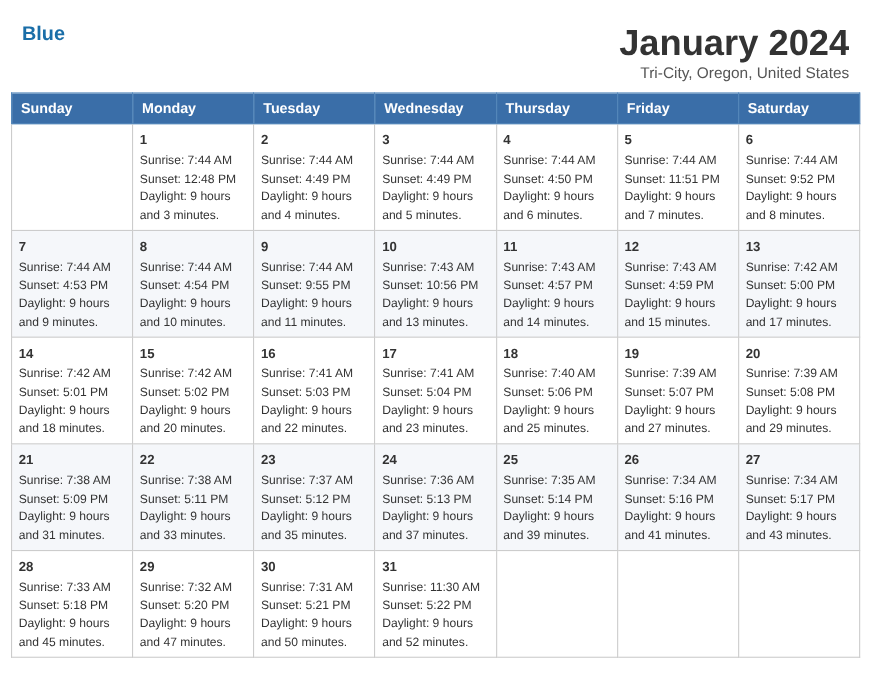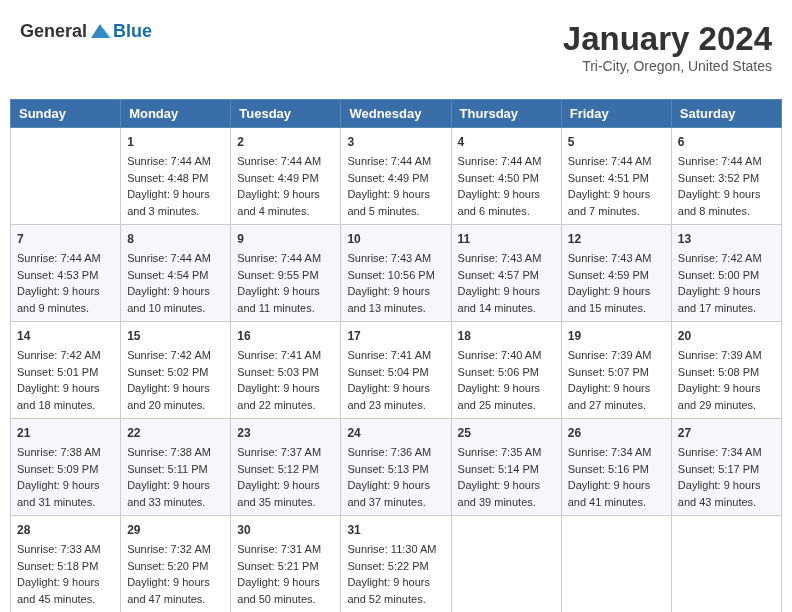--- a/index.html
+++ b/index.html
@@ -45,21 +45,21 @@
       font-weight: bold;
       color: #333;
     }
     .subtitle {
       font-size: 14px;
       color: #555;
     }
     .calendar {
       width: 100%;
       border-collapse: collapse;
-      margin-top: 20px;
+      margin-top: 5px;
     }
     .calendar th {
       background-color: #3a6ea8;
       color: #fff;
       text-align: left;
       padding: 6px 8px;
       font-size: 13px;
       border: 1px solid #5588bb;
     }
     .calendar td {
@@ -87,27 +87,20 @@
     }
     .empty-cell {
       background: #f9f9f9;
     }
   </style>
 </head>
 <body>
 
 <div class="header-area">
   <div class="logo">
-    <div style="display:flex;align-items:center;">
-      <span class="logo-text-general">General</span>
-      <svg class="logo-icon" viewBox="0 0 22 22" xmlns="http://www.w3.org/2000/svg">
-        <polygon points="2,18 11,4 20,18" fill="#1a6ea8" opacity="0.85"></polygon>
-        <polygon points="6,18 14,8 22,18" fill="#2a90d0" opacity="0.7"></polygon>
-      </svg>
-    </div>
     <span class="logo-text-blue">Blue</span>
   </div>
   <div class="title-area">
     <div class="main-title">January 2024</div>
     <div class="subtitle">Tri-City, Oregon, United States</div>
   </div>
 </div>
 
 <table class="calendar">
   <thead>
@@ -118,36 +111,36 @@
         <th>Wednesday</th>
         <th>Thursday</th>
         <th>Friday</th>
         <th>Saturday</th>
       </tr>
   </thead>
   <tbody id="calendar-body">
   <tr>
         <td class="empty-cell"></td>
         <td>
-          <div class="cell-content"><span class="day-number">1</span><span>Sunrise: 7:44 AM</span><br><span>Sunset: 4:48 PM</span><br><span>Daylight: 9 hours and 3 minutes.</span></div>
+          <div class="cell-content"><span class="day-number">1</span><span>Sunrise: 7:44 AM</span><br><span>Sunset: 12:48 PM</span><br><span>Daylight: 9 hours and 3 minutes.</span></div>
         </td>
         <td>
           <div class="cell-content"><span class="day-number">2</span><span>Sunrise: 7:44 AM</span><br><span>Sunset: 4:49 PM</span><br><span>Daylight: 9 hours and 4 minutes.</span></div>
         </td>
         <td>
           <div class="cell-content"><span class="day-number">3</span><span>Sunrise: 7:44 AM</span><br><span>Sunset: 4:49 PM</span><br><span>Daylight: 9 hours and 5 minutes.</span></div>
         </td>
         <td>
           <div class="cell-content"><span class="day-number">4</span><span>Sunrise: 7:44 AM</span><br><span>Sunset: 4:50 PM</span><br><span>Daylight: 9 hours and 6 minutes.</span></div>
         </td>
         <td>
-          <div class="cell-content"><span class="day-number">5</span><span>Sunrise: 7:44 AM</span><br><span>Sunset: 4:51 PM</span><br><span>Daylight: 9 hours and 7 minutes.</span></div>
-        </td>
-        <td>
-          <div class="cell-content"><span class="day-number">6</span><span>Sunrise: 7:44 AM</span><br><span>Sunset: 3:52 PM</span><br><span>Daylight: 9 hours and 8 minutes.</span></div>
+          <div class="cell-content"><span class="day-number">5</span><span>Sunrise: 7:44 AM</span><br><span>Sunset: 11:51 PM</span><br><span>Daylight: 9 hours and 7 minutes.</span></div>
+        </td>
+        <td>
+          <div class="cell-content"><span class="day-number">6</span><span>Sunrise: 7:44 AM</span><br><span>Sunset: 9:52 PM</span><br><span>Daylight: 9 hours and 8 minutes.</span></div>
         </td>
       </tr>
       <tr>
         <td>
           <div class="cell-content"><span class="day-number">7</span><span>Sunrise: 7:44 AM</span><br><span>Sunset: 4:53 PM</span><br><span>Daylight: 9 hours and 9 minutes.</span></div>
         </td>
         <td>
           <div class="cell-content"><span class="day-number">8</span><span>Sunrise: 7:44 AM</span><br><span>Sunset: 4:54 PM</span><br><span>Daylight: 9 hours and 10 minutes.</span></div>
         </td>
         <td>

